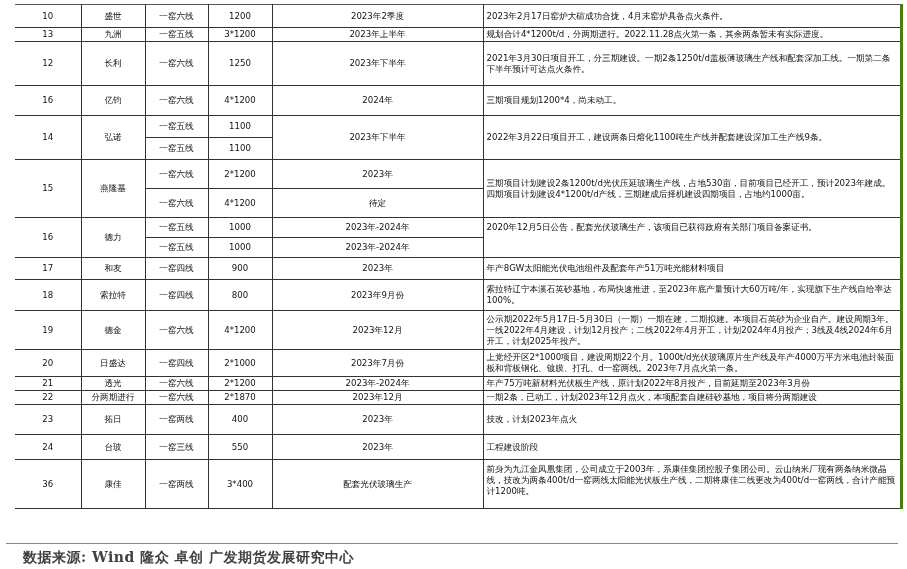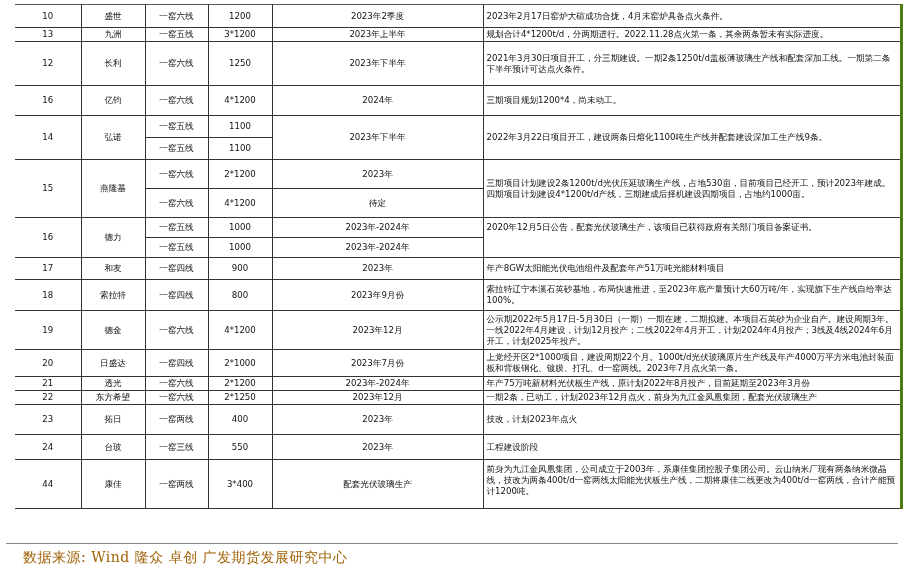--- a/index.html
+++ b/index.html
@@ -3,21 +3,21 @@
 <meta charset="utf-8">
 <style>
   html,body{margin:0;padding:0;background:#fff;}
   body{width:907px;height:569px;position:relative;overflow:hidden;font-family:"DejaVu Sans","Liberation Sans",sans-serif;color:#111;}
   table.t{position:absolute;left:15px;top:4px;border-collapse:collapse;table-layout:fixed;width:886px;}
   table.t td{border:1px solid #333;font-size:8.6px;line-height:11px;padding:0 2px;text-align:center;vertical-align:middle;overflow:hidden;}
   table.t td.no{border-left:none;text-align:center;}
   table.t tr.top td{border-top:1.5px solid #555;}
   table.t td.note{text-align:left;padding:1px 3px;border-right:3px solid #4d7c0f;}
   .rule{position:absolute;left:6px;top:543px;width:892px;height:0;border-top:1.5px solid #888;}
-  .src{position:absolute;left:23px;top:549px;font-family:"DejaVu Serif","Liberation Serif",serif;font-size:14px;color:#a16207;letter-spacing:0.5px;}
+  .src{position:absolute;left:23px;top:549px;font-family:"DejaVu Serif","Liberation Serif",serif;font-size:14px;color:#404040;letter-spacing:0.5px;font-weight:bold;}
 </style>
 </head>
 <body>
 
 <table class="t">
   <colgroup>
     <col style="width:66px">
       <col style="width:64px">
       <col style="width:63px">
       <col style="width:64px">
@@ -130,44 +130,44 @@
     <tr class="top" style="height:13px">
       <td class="no">21</td>
       <td>透光</td>
       <td>一窑六线</td>
       <td>2*1200</td>
       <td>2023年-2024年</td>
       <td class="note">年产75万吨新材料光伏板生产线，原计划2022年8月投产，目前延期至2023年3月份</td>
     </tr>
     <tr class="top" style="height:13px">
       <td class="no">22</td>
-      <td>东方希望</td>
+      <td>分两期进行</td>
       <td>一窑六线</td>
-      <td>2*1250</td>
+      <td>2*1870</td>
       <td>2023年12月</td>
-      <td class="note">一期2条，已动工，计划2023年12月点火，前身为九江金凤凰集团，配套光伏玻璃生产</td>
+      <td class="note">一期2条，已动工，计划2023年12月点火，本项配套自建硅砂基地，项目将分两期建设</td>
     </tr>
     <tr class="top" style="height:30px">
       <td class="no">23</td>
       <td>拓日</td>
       <td>一窑两线</td>
       <td>400</td>
       <td>2023年</td>
       <td class="note">技改，计划2023年点火</td>
     </tr>
     <tr class="top" style="height:25px">
       <td class="no">24</td>
       <td>台玻</td>
       <td>一窑三线</td>
       <td>550</td>
       <td>2023年</td>
       <td class="note">工程建设阶段</td>
     </tr>
     <tr class="top" style="height:49px">
-      <td class="no">44</td>
+      <td class="no">36</td>
       <td>康佳</td>
       <td>一窑两线</td>
       <td>3*400</td>
       <td>配套光伏玻璃生产</td>
       <td class="note" style="vertical-align:top;padding-top:4px">前身为九江金凤凰集团，公司成立于2003年，系康佳集团控股子集团公司。云山纳米厂现有两条纳米微晶线，技改为两条400t/d一窑两线太阳能光伏板生产线，二期将康佳二线更改为400t/d一窑两线，合计产能预计1200吨。</td>
     </tr>
   </tbody>
 </table>
 
 <div class="rule"></div>

